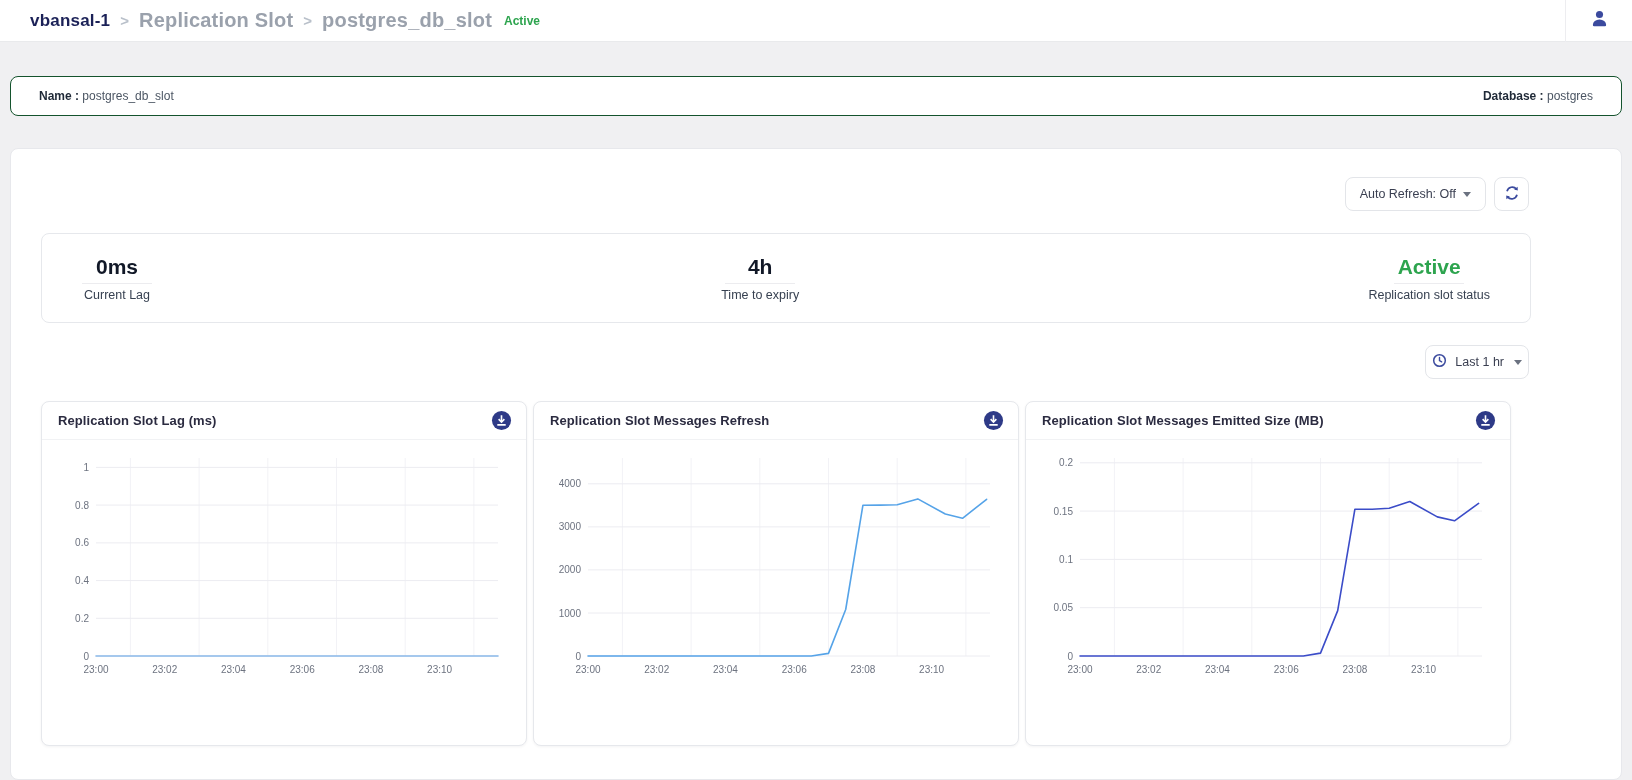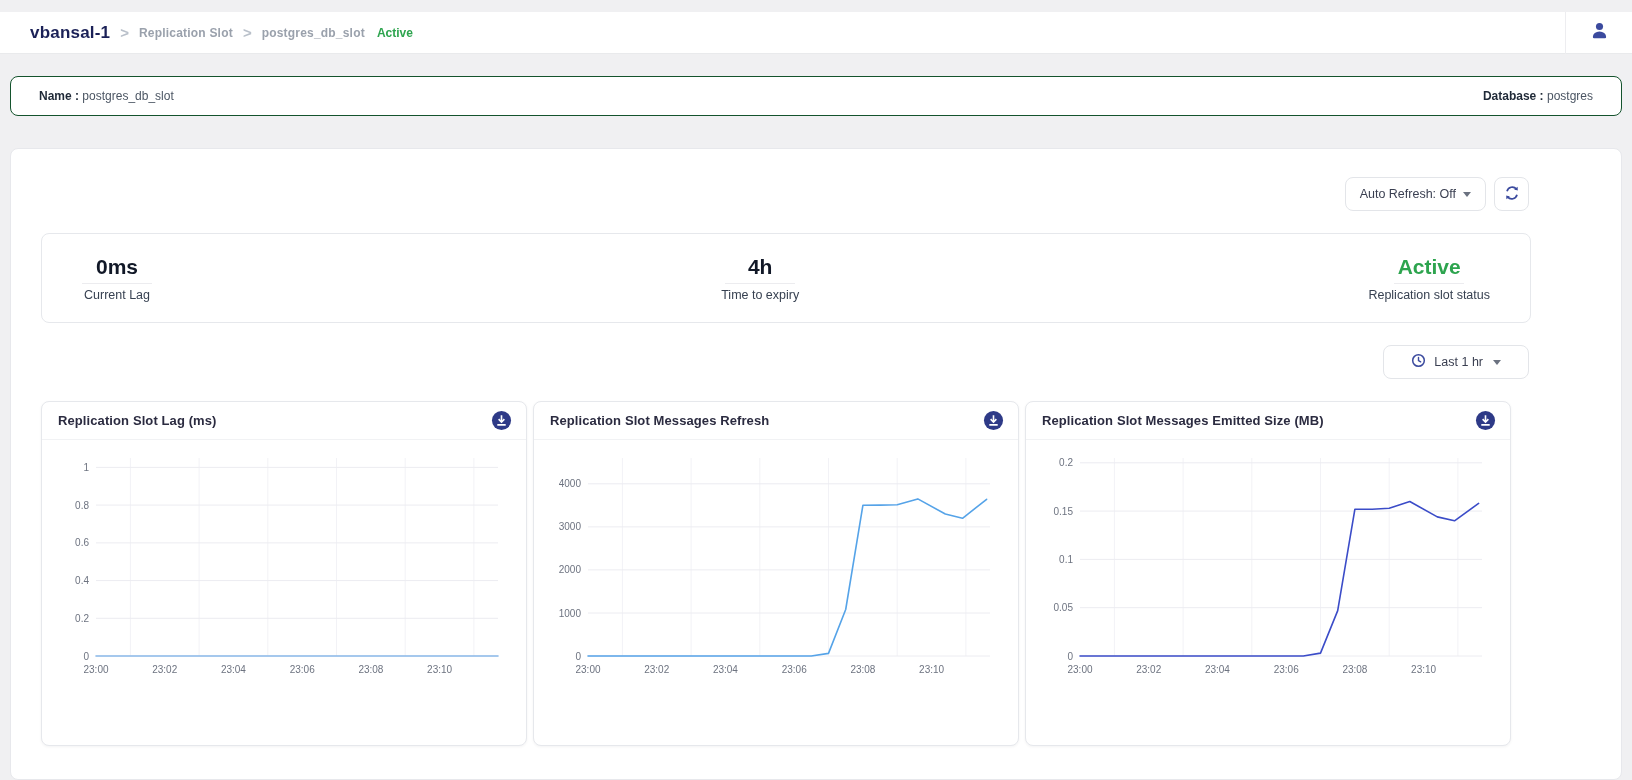--- a/index.html
+++ b/index.html
@@ -1,23 +1,23 @@
 <!DOCTYPE html>
 <html><head>
 <meta charset="utf-8">
 <style>
   * { margin:0; padding:0; box-sizing:border-box; }
   html,body { width:1632px; height:780px; background:#f0f0f2; font-family:"Liberation Sans", sans-serif; overflow:hidden; }
 
   
-  .topbar { position:absolute; left:0; top:0; width:1632px; height:42px; background:#ffffff; border-bottom:1px solid #e9eaec; display:flex; align-items:center;margin-top:12px; }
+  .topbar { position:absolute; left:0; top:0; width:1632px; height:42px; background:#ffffff; border-bottom:1px solid #e9eaec; display:flex; align-items:center; }
   .breadcrumb { display:flex; align-items:center; gap:10px; padding-left:30px; }
   .bc-cluster { font-size:17px; font-weight:800; color:#1b2157; letter-spacing:.2px; }
   .bc-sep { font-size:15px; font-weight:800; color:#b9c0ca; }
-  .bc-item { font-size:12px; font-weight:600; color:#9aa1ac; letter-spacing:.2px; }
+  .bc-item { font-size:20px; font-weight:600; color:#9aa1ac; letter-spacing:.2px; }
   .bc-status { font-size:12px; font-weight:700; color:#2da44e; margin-left:2px; }
   .topbar-right { margin-left:auto; display:flex; align-items:center; height:100%; }
   .topbar-divider { width:1px; height:42px; background:#ededf0; }
   .user-btn { width:66px; display:flex; justify-content:center; align-items:center; cursor:pointer; }
 
   
   .info-bar { position:absolute; left:10px; top:76px; width:1612px; height:40px; background:#fff; border:1px solid #14532d; border-radius:8px; display:flex; align-items:center; justify-content:space-between; padding:0 28px; }
   .kv { font-size:12px; color:#4b5563; }
   .kv b { color:#1f2937; font-weight:700; }
 
@@ -32,21 +32,21 @@
 
   
   .stats-panel { position:absolute; left:30px; top:84px; width:1490px; height:90px; border:1px solid #e6e8ec; border-radius:8px; display:flex; align-items:center; justify-content:space-between; padding:2px 40px; }
   .stat { display:flex; flex-direction:column; align-items:center; gap:4px; }
   .stat-value { font-size:21px; font-weight:700; color:#111827; }
   .stat-value.green { color:#2da44e; }
   .stat-divider { width:70px; height:1px; background:#ececef; }
   .stat-label { font-size:12.5px; color:#374151; }
 
   
-  .time-range-btn { position:absolute; top:196px; right:92px; height:34px; padding:0 27px; gap:8px; }
+  .time-range-btn { position:absolute; top:196px; right:92px; height:34px; padding:0 6px; gap:8px; }
 
   
   .charts-row { position:absolute; left:30px; top:252px; width:1490px; display:flex; gap:6px; }
   .chart-card { width:486px; height:345px; background:#fff; border:1px solid #e6e8ec; border-radius:8px; box-shadow:0 1px 3px rgba(16,24,40,.05); overflow:hidden; }
   .chart-header { height:38px; display:flex; align-items:center; justify-content:space-between; padding:0 14px 0 16px; border-bottom:1px solid #f1f2f4; }
   .chart-title { font-size:13px; font-weight:700; color:#2b2b40; letter-spacing:.1px; }
   .chart-dl { cursor:pointer; display:flex; align-items:center; }
   .chart-canvas { padding:4px 6px 0 6px; }
 </style>
 </head>

